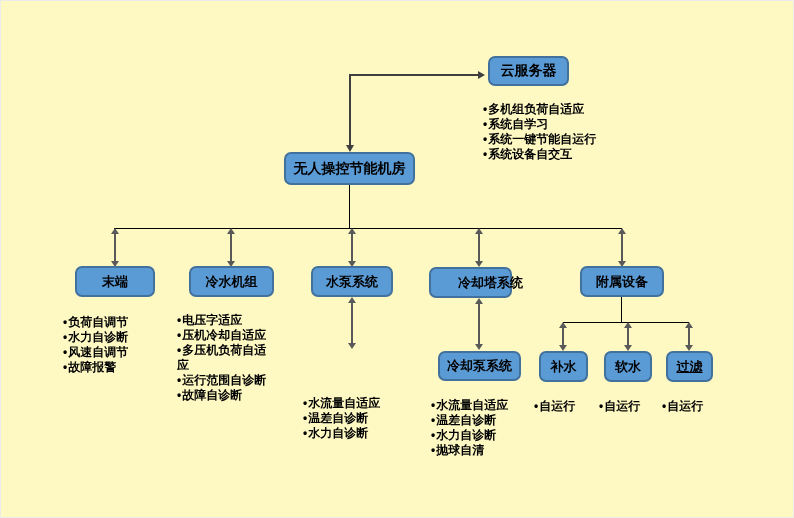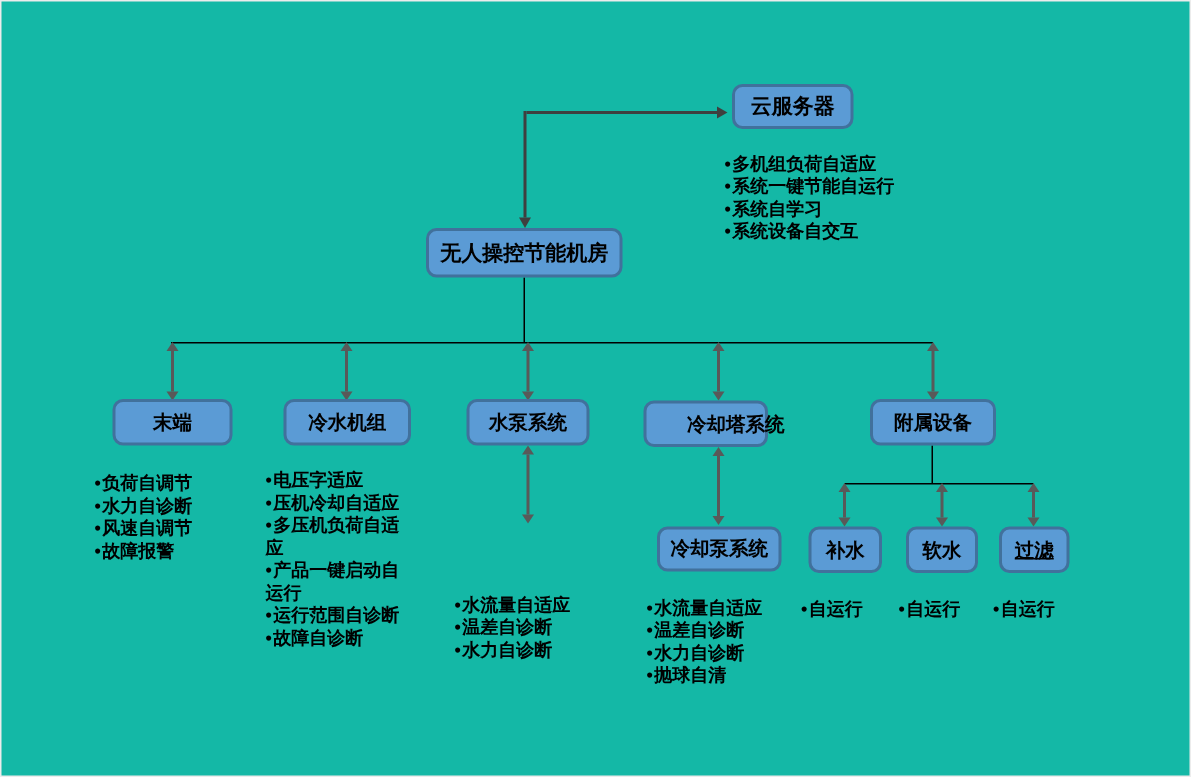--- a/index.html
+++ b/index.html
@@ -1,17 +1,17 @@
 <!DOCTYPE html>
 <html style="--node-fill: #5b9bd5; --node-border: #41719c; --line: #000000; --elbow: #3f3f3f; --arrow: #595959;"><head>
 <meta charset="utf-8">
 <style>
   html,body{margin:0;padding:0;background:#fff;}
   .canvas{
-    position:relative;width:794px;height:518px;background:#14b8a6;
+    position:relative;width:794px;height:518px;background:#fef9c3;
     border:1px solid #ececec;box-sizing:border-box;overflow:hidden;
     font-family:"Liberation Sans",sans-serif;
   }
   .node{
     position:absolute;background:var(--node-fill,#5b9bd5);
     border:2px solid var(--node-border,#41719c);border-radius:7px;
     display:flex;align-items:center;justify-content:center;
     font-weight:bold;color:#000;box-sizing:border-box;white-space:nowrap;
   }
   .node.big{font-size:14px;}
@@ -76,37 +76,36 @@
   <div class="node small" style="left:579px;top:265px;width:84px;height:31px;">附属设备</div>
 
   <div class="node small" style="left:437px;top:350px;width:83px;height:30px;">冷却泵系统</div>
 
   <div class="node small" style="left:538px;top:350px;width:49px;height:31px;">补水</div>
   <div class="node small" style="left:603px;top:350px;width:48px;height:31px;">软水</div>
   <div class="node small" style="left:665px;top:350px;width:47px;height:31px;text-decoration:underline;">过滤</div>
 
   <ul class="blist" style="left:482px;top:101px;width:130px;">
       <li>多机组负荷自适应</li>
+      <li>系统自学习</li>
       <li>系统一键节能自运行</li>
-      <li>系统自学习</li>
       <li>系统设备自交互</li>
     </ul>
 
   <ul class="blist" style="left:62px;top:314px;width:115px;">
       <li>负荷自调节</li>
       <li>水力自诊断</li>
       <li>风速自调节</li>
       <li>故障报警</li>
     </ul>
 
   <ul class="blist" style="left:176px;top:312px;width:97px;">
       <li>电压字适应</li>
       <li>压机冷却自适应</li>
       <li>多压机负荷自适应</li>
-      <li>产品一键启动自运行</li>
       <li>运行范围自诊断</li>
       <li>故障自诊断</li>
     </ul>
 
   <ul class="blist" style="left:302px;top:395px;width:115px;">
       <li>水流量自适应</li>
       <li>温差自诊断</li>
       <li>水力自诊断</li>
     </ul>
 

